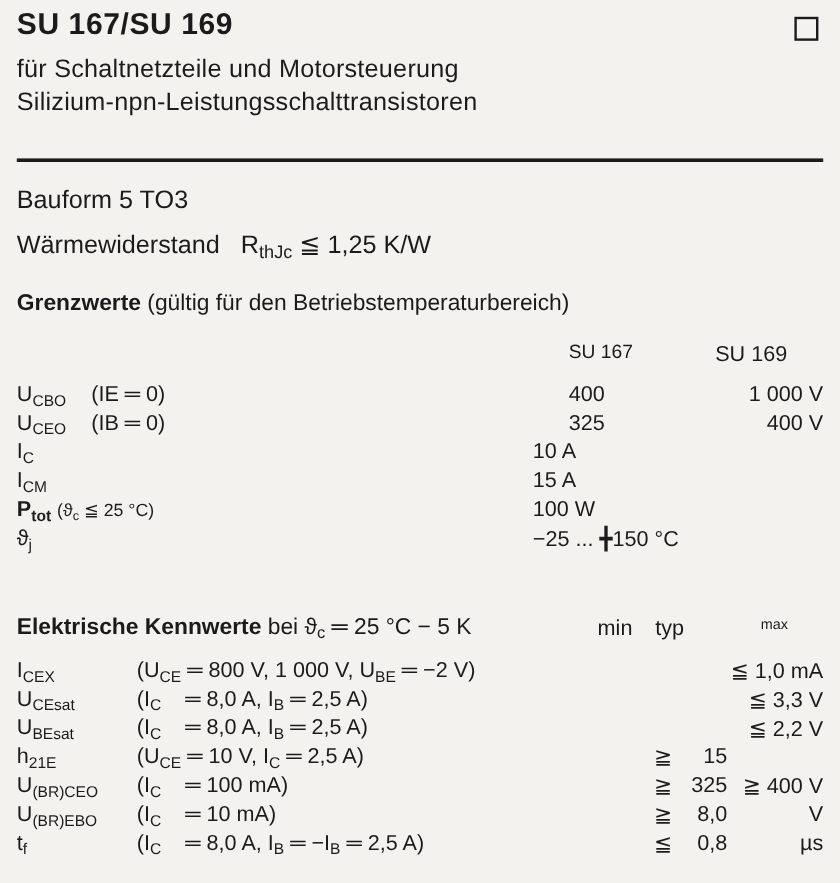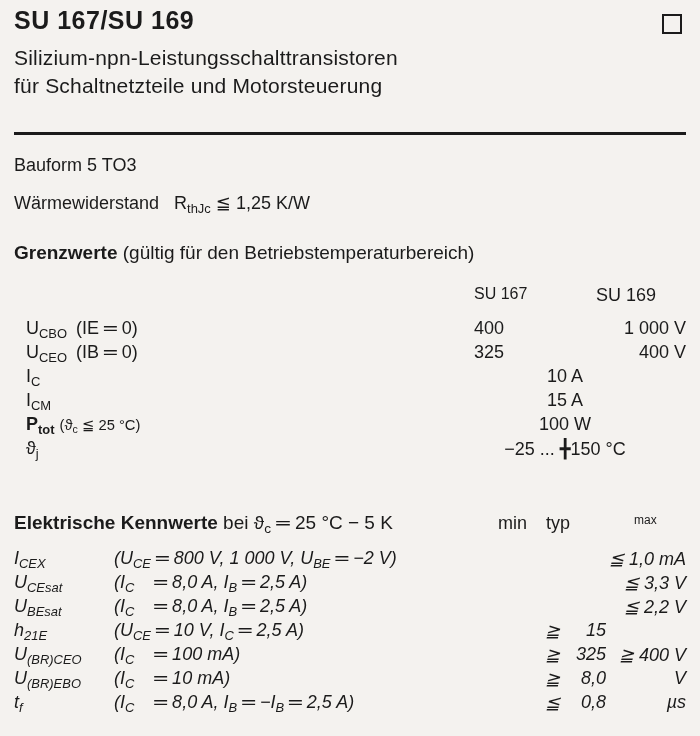--- a/index.html
+++ b/index.html
@@ -48,21 +48,21 @@
   .rule {
     position: absolute;
     left: 14px;
     top: 132px;
     width: 672px;
     height: 3px;
     background: #1b1b1b;
   }
   .line {
     position: absolute;
-    font-size: 18px;
+    font-size: 21px;
     white-space: nowrap;
   }
   .bauform { left: 14px; top: 155px; }
   .waerme  { left: 14px; top: 192px; }
   .grenz   { left: 14px; top: 242px; font-size: 19px; }
   .grenz b { font-weight: bold; }
 
   .hdr-167 { left: 474px; top: 285px; font-size: 16px;}
   .hdr-169 { left: 596px; top: 285px; font-size: 18px;}
 
@@ -75,21 +75,20 @@
   }
   .gw-row {
     position: relative;
     height: 24px;
   }
   .gw-sym {
     position: absolute;
     left: 0;
     top: 0;
     white-space: nowrap;
-    margin-left: 12px;
   }
   .gw-cond {
     position: absolute;
     left: 62px;
     top: 0;
     white-space: nowrap;
   }
   .gw-v1 {
     position: absolute;
     left: 460px;
@@ -102,21 +101,21 @@
     top: 0;
     width: 112px;
     text-align: right;
     white-space: nowrap;
   }
   .gw-center {
     position: absolute;
     left: 430px;
     top: 0;
     width: 242px;
-    text-align: center;
+    text-align: left;
     white-space: nowrap;
   }
 
   .elektr {
     position: absolute;
     left: 14px;
     top: 512px;
     font-size: 19px;
     white-space: nowrap;
   }
@@ -124,21 +123,20 @@
   .col-min { position: absolute; left: 498px; top: 513px; font-size: 18px;}
   .col-typ { position: absolute; left: 546px; top: 513px; font-size: 18px;}
   .col-max { position: absolute; left: 634px; top: 513px; font-size: 12px;}
 
   .ek-rows {
     position: absolute;
     left: 14px;
     top: 548px;
     width: 672px;
     font-size: 18px;
-    font-style: italic;
   }
   .ek-row {
     position: relative;
     height: 24px;
   }
   .ek-sym {
     position: absolute;
     left: 0;
     top: 0;
     white-space: nowrap;
@@ -184,22 +182,22 @@
 </head>
 <body>
 
 <div class="page">
 
   <div class="sq-mark"></div>
 
   <div class="title">SU 167/SU 169</div>
 
   <div class="subtitle">
+    <div>für Schaltnetzteile und Motorsteuerung</div>
     <div>Silizium-npn-Leistungsschalttransistoren</div>
-    <div>für Schaltnetzteile und Motorsteuerung</div>
   </div>
 
   <div class="rule"></div>
 
   <div class="line bauform">Bauform 5    TO3</div>
   <div class="line waerme">
     Wärmewiderstand&nbsp;&nbsp; R<sub>thJc</sub> ≦ 1,25 K/W
   </div>
 
   <div class="line grenz">

